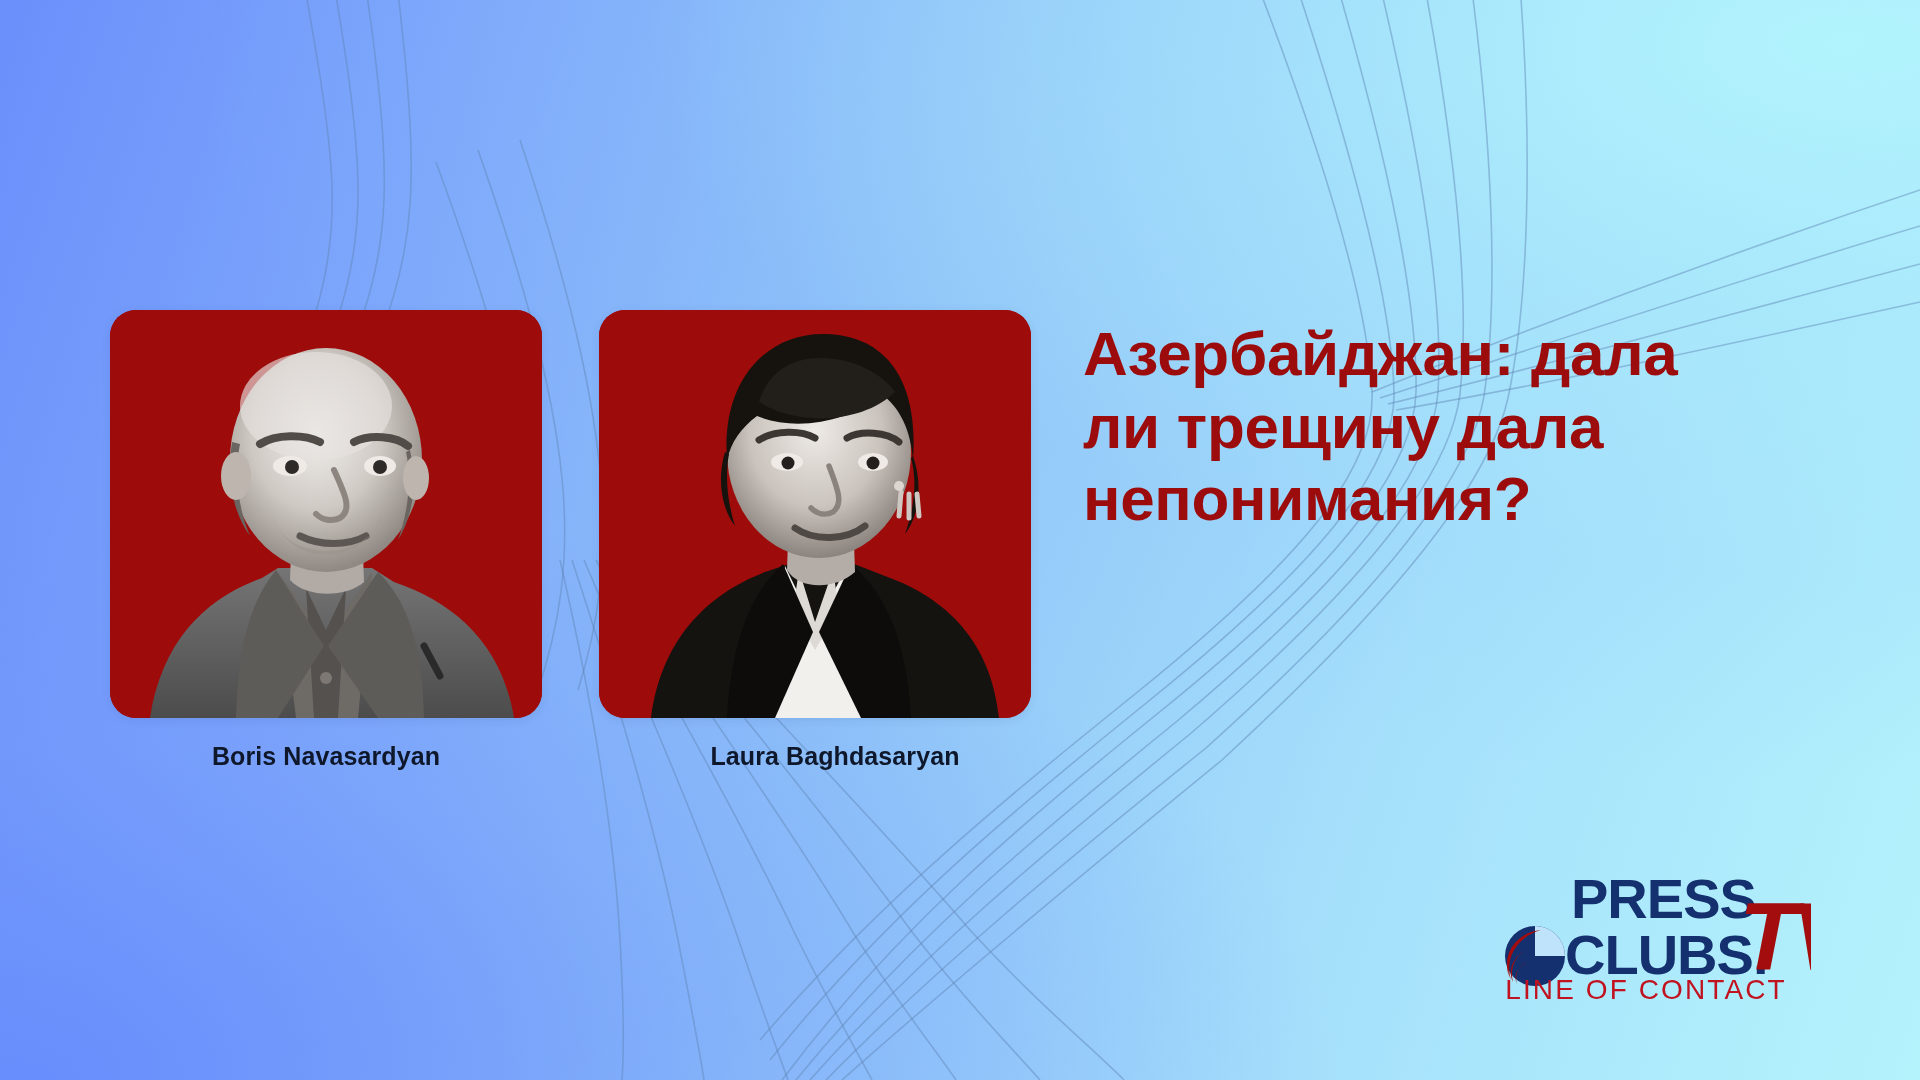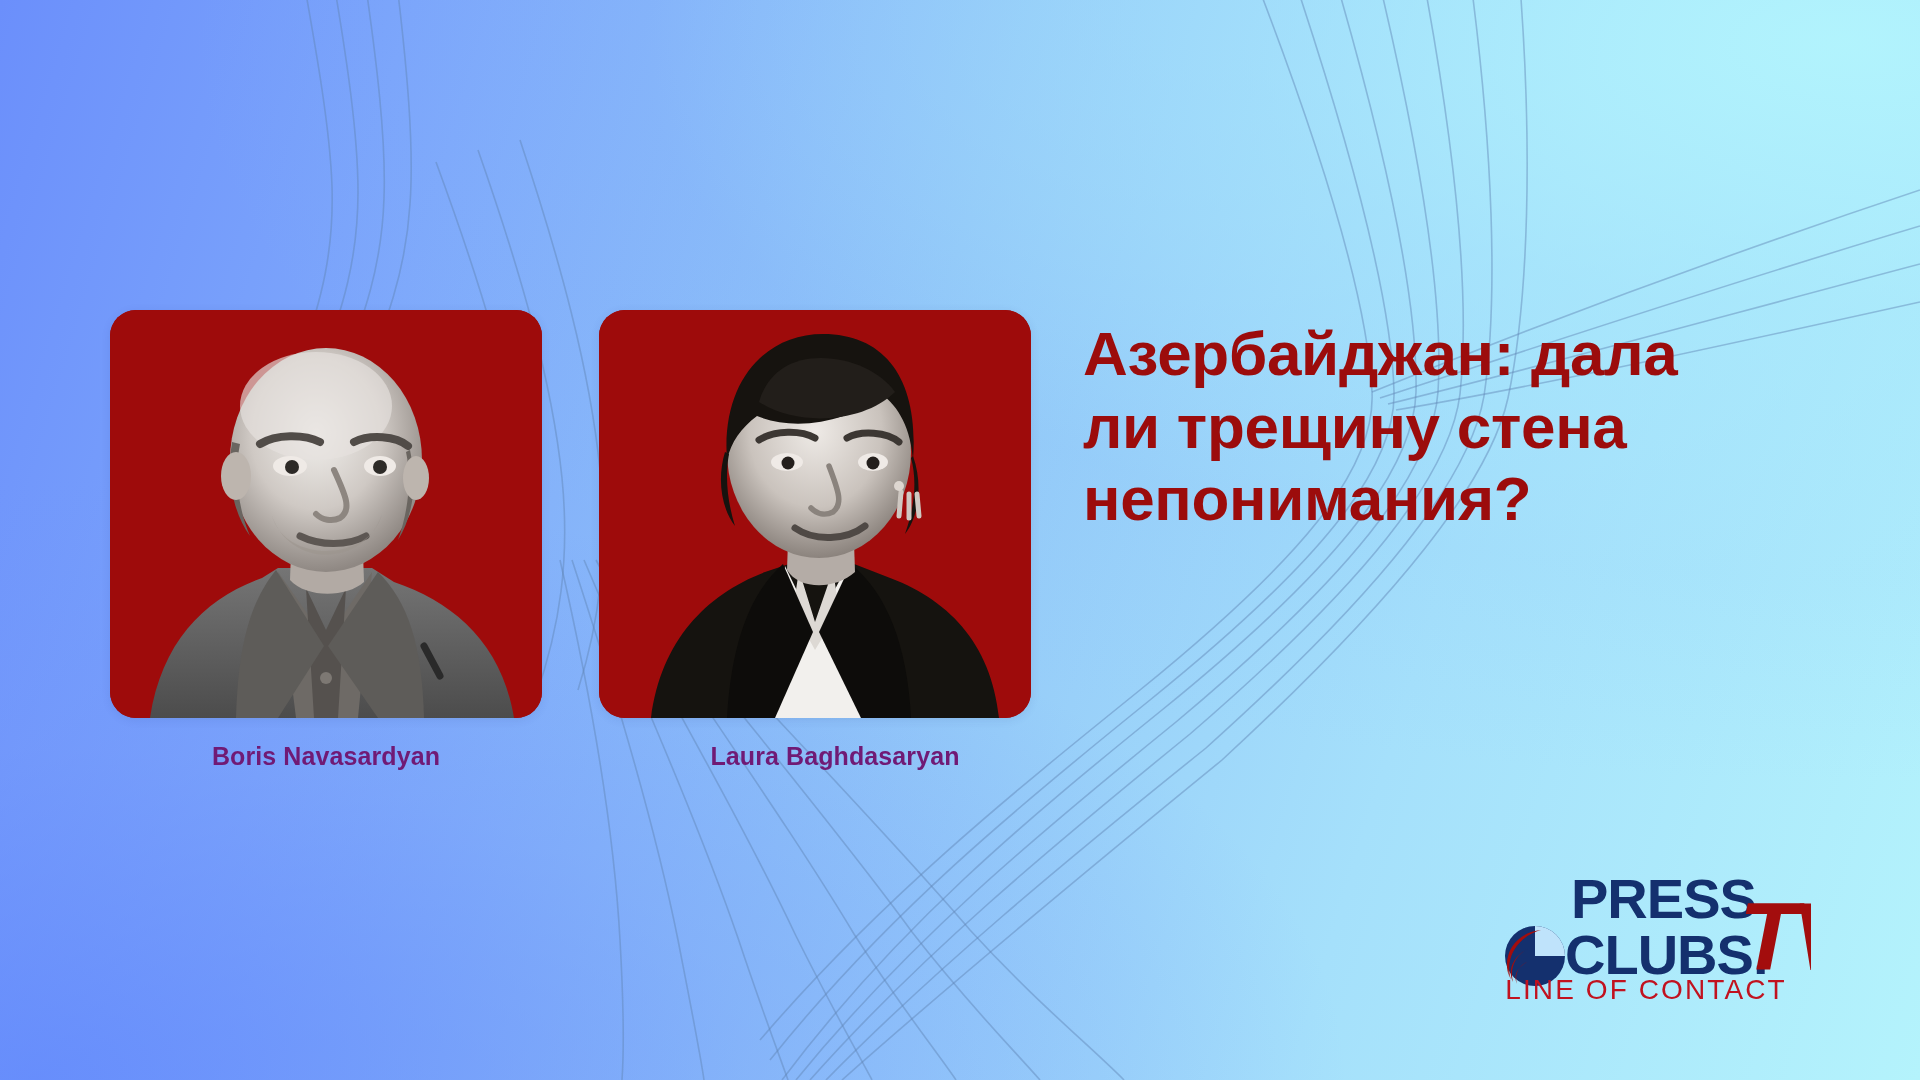--- a/index.html
+++ b/index.html
@@ -60,21 +60,21 @@
     border-radius: 26px;
     background: #9e0b0b;
     overflow: hidden;
     box-shadow: 0 2px 10px rgba(30,50,110,.10);
   }
   .portrait-card.c1 { left: 0; top: 0; }
   .portrait-card.c2 { left: 489px; top: 0; }
 
   .ph-name {
     position: absolute;
-    color: #701a75;
+    color: #0f172a;
     font-weight: 800;
     font-size: 25px;
     letter-spacing: .1px;
     white-space: nowrap;
     text-align: center;
   }
   .ph-name.n1 { left: 0;   top: 432px; width: 432px; }
   .ph-name.n2 { left: 509px; top: 432px; width: 432px; }
 
   
@@ -272,21 +272,21 @@
         </svg>
       </div>
     </div>
 
     <div class="ph-name n1">Boris Navasardyan</div>
     <div class="ph-name n2">Laura Baghdasaryan</div>
   </div>
 
   <div class="title">
     <div>Азербайджан: дала</div>
-    <div>ли трещину стена</div>
+    <div>ли трещину дала</div>
     <div>непонимания?</div>
   </div>
 
   <div class="logo">
     <div class="logo-mark">
       <svg viewBox="0 0 330 160" aria-hidden="true">
 
         <g>
           <path d="M54,74 a30,30 0 1 0 0,60 a30,30 0 1 0 0,-60 Z" fill="#14306e"></path>
           <path d="M54,74 a30,30 0 0 1 30,30 L54,104 Z" fill="#bfe3fb"></path>

